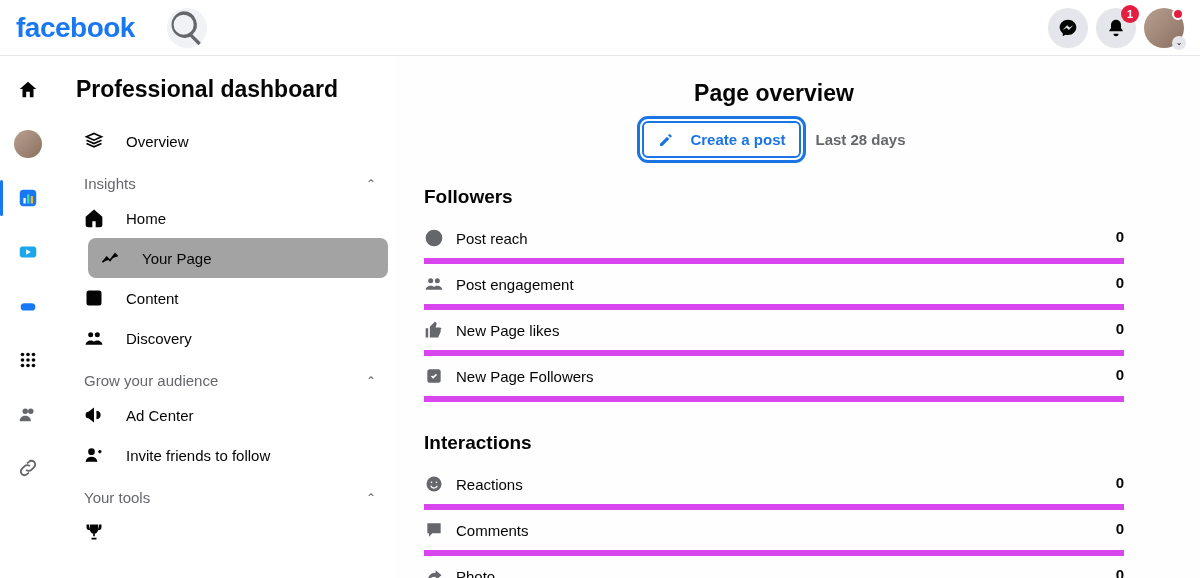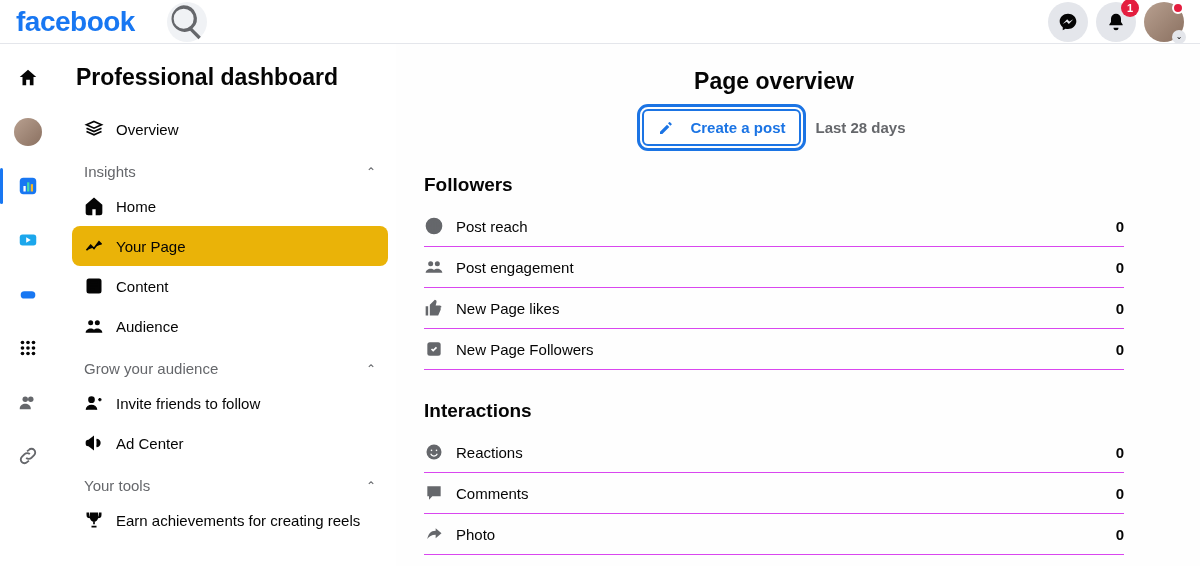--- a/index.html
+++ b/index.html
@@ -1,50 +1,50 @@
 <!DOCTYPE html>
 <html><head>
 <meta charset="utf-8">
 <style>
 *{box-sizing:border-box;margin:0;padding:0;font-family:Helvetica,Arial,sans-serif;}
 body{width:1200px;height:578px;overflow:hidden;background:#fff;color:#050505;}
-.topbar{height:44px;display:flex;align-items:center;padding:0 16px;border-bottom:1px solid #e4e6eb;gap:20px;}
+.topbar{height:56px;display:flex;align-items:center;padding:0 16px;border-bottom:1px solid #e4e6eb;gap:20px;}
 .logo{font-size:28px;font-weight:700;color:#1877f2;letter-spacing:-0.5px;}
 .search-btn{width:40px;height:40px;border-radius:50%;background:#f0f2f5;display:flex;align-items:center;justify-content:center;margin-left:12px;cursor:pointer;}
 .spacer{flex:1;}
 .top-right{display:flex;align-items:center;gap:8px;}
 .top-icon{width:40px;height:40px;border-radius:50%;background:#e4e6eb;display:flex;align-items:center;justify-content:center;cursor:pointer;position:relative;}
 .top-icon svg{width:20px;height:20px;fill:#050505;}
 .badge{position:absolute;top:-3px;right:-3px;min-width:18px;height:18px;border-radius:9px;background:#e41e3f;color:#fff;font-size:11px;font-weight:600;display:flex;align-items:center;justify-content:center;padding:0 4px;}
 .dot{position:absolute;top:0;right:0;width:12px;height:12px;border-radius:50%;background:#e41e3f;border:2px solid #fff;}
 .avatar{width:40px;height:40px;border-radius:50%;background:linear-gradient(135deg,#b8a090,#8a7060);position:relative;cursor:pointer;}
 .avatar .chev{position:absolute;bottom:-2px;right:-2px;width:14px;height:14px;border-radius:50%;background:#e4e6eb;display:flex;align-items:center;justify-content:center;font-size:8px;}
 .layout{display:flex;height:calc(578px - 56px);}
 .rail{width:56px;display:flex;flex-direction:column;align-items:center;padding-top:16px;gap:18px;}
 .rail-item{width:36px;height:36px;display:flex;align-items:center;justify-content:center;cursor:pointer;border-radius:8px;position:relative;}
 .rail-item.active::before{content:"";position:absolute;left:-10px;width:3px;height:36px;background:#1877f2;border-radius:2px;}
 .rail-item svg{width:22px;height:22px;}
 .rail-avatar{width:28px;height:28px;border-radius:50%;background:linear-gradient(135deg,#b8a090,#8a7060);}
 .sidebar{width:340px;border-right:none;padding:20px 8px 20px 16px;overflow-y:auto;}
 .sidebar h1{font-size:23px;font-weight:700;margin-bottom:18px;padding-left:4px;}
-.sb-item{display:flex;align-items:center;gap:12px;padding:10px 12px;border-radius:8px;cursor:pointer;font-size:15px;font-weight:500;color:#050505;}
-.sb-item.selected{background:#eab308;}
+.sb-item{display:flex;align-items:center;gap:22px;padding:10px 12px;border-radius:8px;cursor:pointer;font-size:15px;font-weight:500;color:#050505;}
+.sb-item.selected{background:#a3a3a3;margin-left:16px;}
 .sb-item svg{width:20px;height:20px;fill:#050505;}
 .sb-section{display:flex;align-items:center;justify-content:space-between;padding:14px 12px 6px;color:#65676b;font-size:15px;font-weight:500;cursor:pointer;gap:17px;}
 .sb-section .chev{font-size:12px;}
 .main{flex:1;background:#fefefe;padding:24px 16px 24px 28px;overflow-y:auto;}
 .main-inner{max-width:700px;}
 .page-header{display:flex;align-items:center;justify-content:space-between;margin-bottom:28px;gap:14px;flex-direction:column;}
 .page-title{font-size:23px;font-weight:700;}
 .header-right{display:flex;align-items:center;gap:14px;}
 .create-post{border:2px solid #1b74e4;outline:3px solid #1b74e4;outline-offset:2px;background:#fff;color:#1b74e4;font-weight:600;padding:8px 14px;border-radius:6px;display:flex;align-items:center;gap:16px;cursor:pointer;font-size:15px;}
 .create-post svg{width:16px;height:16px;fill:#1b74e4;}
 .period{color:#65676b;font-size:15px;font-weight:600;}
 .metric-section h2{font-size:19px;font-weight:700;margin-bottom:10px;}
-.metric-row{display:flex;align-items:center;justify-content:space-between;padding:10px 0;border-bottom:1px solid #d946ef;}
+.metric-row{display:flex;justify-content:space-between;padding:10px 0;border-bottom:6px solid #d946ef;}
 .metric-left{display:flex;align-items:center;gap:12px;}
 .metric-left svg{width:20px;height:20px;fill:#65676b;}
 .metric-label{font-size:15px;font-weight:500;}
 .metric-value{font-size:15px;font-weight:700;}
 .metric-section{margin-bottom:30px;}
 </style>
 </head>
 <body>
 
 <div class="topbar">
@@ -160,48 +160,47 @@
           <path d="M8 8h8M8 12h8M8 16h5"></path>
         </svg>
       <span>Content</span>
     </div>
     <div class="sb-item">
       <svg viewBox="0 0 24 24" fill="#050505">
           <circle cx="8" cy="8" r="3"></circle>
           <circle cx="16" cy="8" r="3"></circle>
           <path d="M2 20c0-3 3-5 6-5s6 2 6 5M10 20c0-3 3-5 6-5s6 2 6 5"></path>
         </svg>
-      <span>Audience</span>
+      <span>Discovery</span>
     </div>
     <div class="sb-section">
       <span>Grow your audience</span>
       <span class="chev">⌃</span>
     </div>
     <div class="sb-item">
       <svg viewBox="0 0 24 24" fill="none" stroke="#050505" stroke-width="2">
+          <path d="M3 11v2a2 2 0 002 2h1l5 4V5L6 9H5a2 2 0 00-2 2zM15 8a4 4 0 010 8"></path>
+        </svg>
+      <span>Ad Center</span>
+    </div>
+    <div class="sb-item">
+      <svg viewBox="0 0 24 24" fill="none" stroke="#050505" stroke-width="2">
           <circle cx="9" cy="8" r="3"></circle>
           <path d="M3 20c0-3 3-5 6-5s6 2 6 5M17 8h4M19 6v4"></path>
         </svg>
       <span>Invite friends to follow</span>
-    </div>
-    <div class="sb-item">
-      <svg viewBox="0 0 24 24" fill="none" stroke="#050505" stroke-width="2">
-          <path d="M3 11v2a2 2 0 002 2h1l5 4V5L6 9H5a2 2 0 00-2 2zM15 8a4 4 0 010 8"></path>
-        </svg>
-      <span>Ad Center</span>
     </div>
     <div class="sb-section">
       <span>Your tools</span>
       <span class="chev">⌃</span>
     </div>
     <div class="sb-item">
       <svg viewBox="0 0 24 24" fill="none" stroke="#050505" stroke-width="2">
           <path d="M8 4h8v5a4 4 0 01-8 0V4zM6 4H4v2a3 3 0 003 3M18 4h2v2a3 3 0 01-3 3M12 13v4M9 20h6"></path>
         </svg>
-      <span>Earn achievements for creating reels</span>
     </div>
   </div>
 
   <div class="main">
     <div class="main-inner">
     <div class="page-header">
       <div class="page-title">Page overview</div>
       <div class="header-right">
         <button class="create-post">
           <svg viewBox="0 0 24 24">

